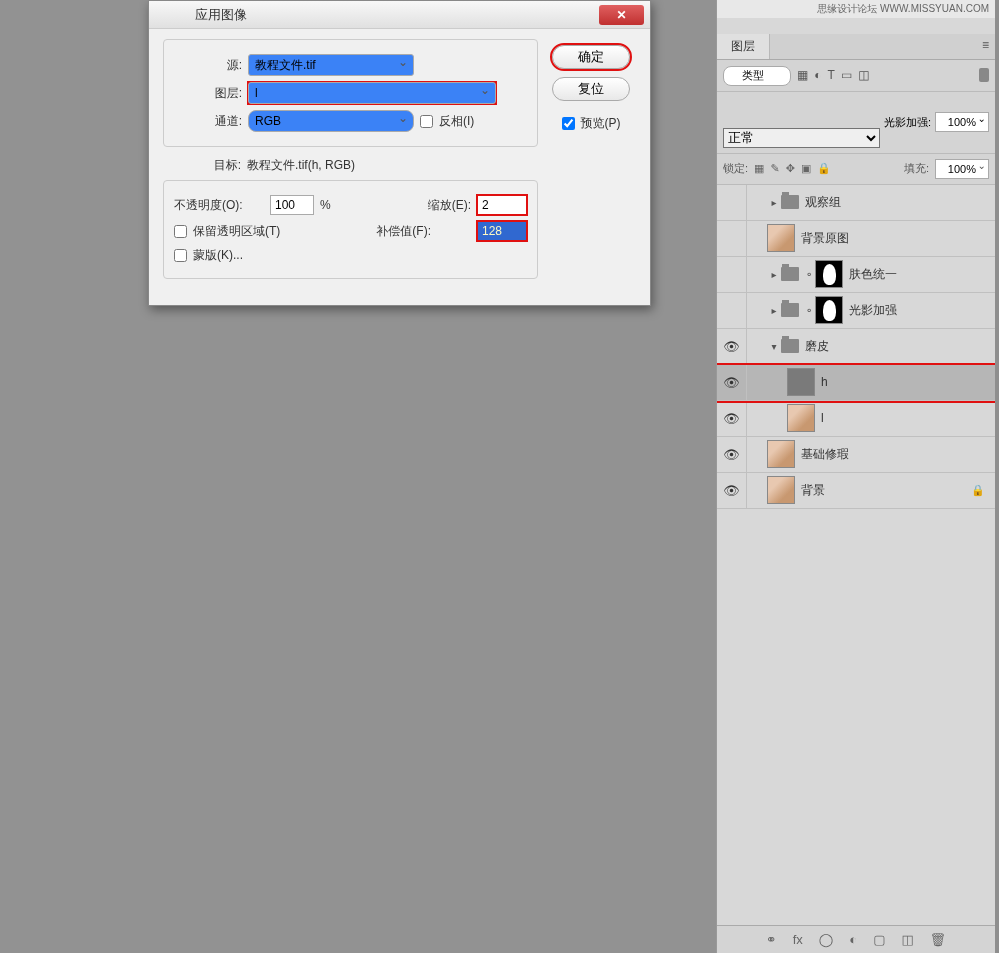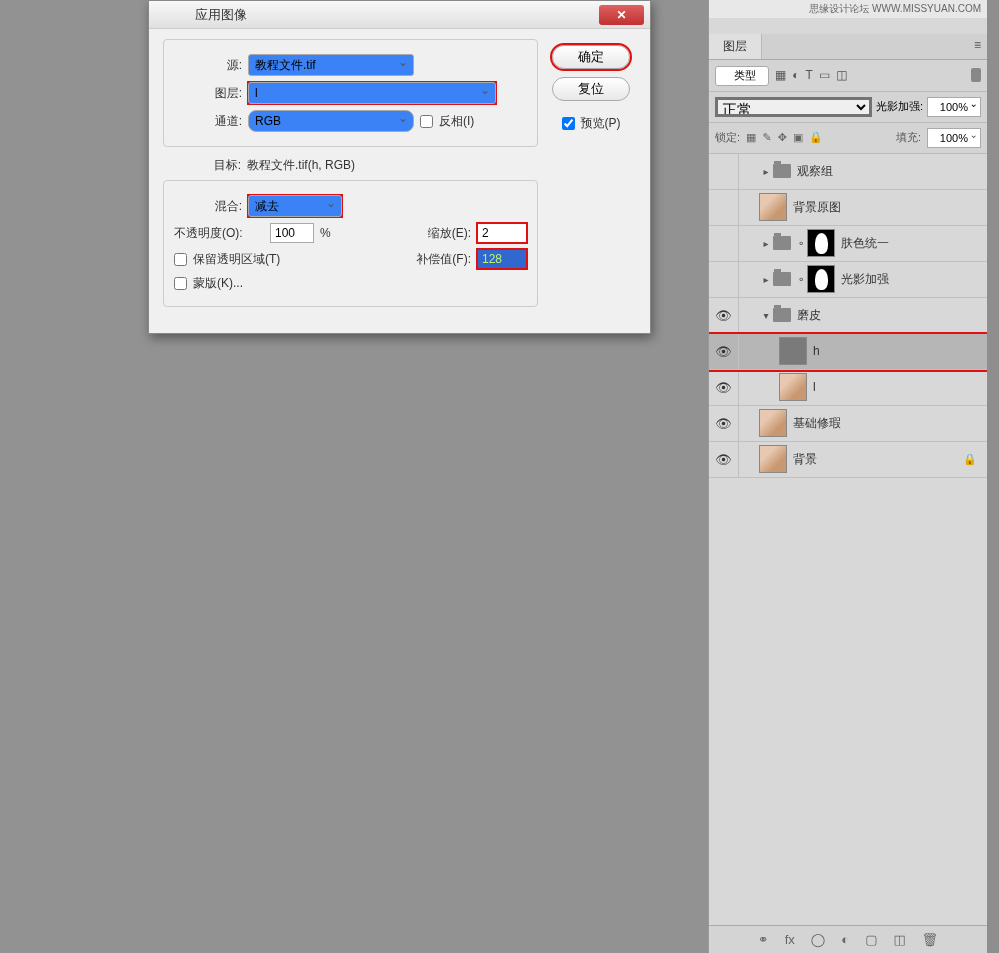--- a/index.html
+++ b/index.html
@@ -26,34 +26,34 @@
 .select-wrap { position: relative; display: inline-block; }
 .select-wrap::after { content: "⌄"; position: absolute; right: 6px; top: 1px; font-size: 12px; color: #555; pointer-events: none; }
 .input { height: 20px; border: 1px solid #aaa; background: #fff; font-size: 12px; padding: 0 4px; }
 .chk { width: 13px; height: 13px; }
 .hl-wrap { outline: 2px solid #e01010; outline-offset: -1px; }
 
 .btn { width: 78px; height: 24px; border: 1px solid #aaa; border-radius: 14px; background: linear-gradient(#fff,#e8e8e8); font-size: 13px; cursor: pointer; font-family: Liberation Serif, serif; }
 .btn.primary { outline: 2px solid #e01010; }
 
 
-.panel-area { position: absolute; right: 12px; top: 0; width: 279px; height: 953px; background: #d8d8d8; display: flex; flex-direction: column; border-left: 1px solid #999; }
+.panel-area { position: absolute; right: 4px; top: 0; width: 279px; height: 953px; background: #d8d8d8; display: flex; flex-direction: column; border-left: 1px solid #999; }
 .watermark { text-align: right; font-size: 10px; color: #666; padding: 2px 6px; background: #e8e8e8; }
 .panel-tabs { display: flex; background: #d0d0d0; border-bottom: 1px solid #aaa; margin-top: 16px; }
 .panel-tab { padding: 4px 14px; font-size: 12px; color: #333; background: #e0e0e0; border-right: 1px solid #b8b8b8; }
 .panel-menu { margin-left: auto; padding: 4px 6px; font-size: 12px; color: #555; cursor: pointer; }
 .panel-toolbar { display: flex; align-items: center; gap: 6px; padding: 5px 6px; border-bottom: 1px solid #bbb; background: #d4d4d4; }
-.filter-type { height: 20px; border: 1px solid #aaa; background: #fff; font-size: 11px; padding: 0 4px 0 18px; border-radius: 3px; width: 54px; position: relative; }
+.filter-type { height: 20px; border: 1px solid #aaa; background: #fff; font-size: 11px; padding: 0 4px 0 18px; border-radius: 8px; width: 68px; position: relative; }
 .filter-wrap { position: relative; }
 .filter-wrap::before { content: "🔍"; position: absolute; left: 3px; top: 3px; font-size: 10px; }
 .tb-icons { display: flex; gap: 6px; font-size: 12px; color: #555; }
 .tb-icons span { cursor: pointer; }
 .tb-toggle { width: 10px; height: 14px; background: #888; border-radius: 2px; margin-left: auto; }
 .panel-row2 { display: flex; align-items: center; gap: 4px; padding: 5px 6px; border-bottom: 1px solid #bbb; background: #d4d4d4; font-size: 11px; }
-.panel-row2 select { height: 20px; border: 3px solid #737373; font-size: 15px; flex: 1; }
+.panel-row2 select { height: 20px; border: 1px solid #737373; font-size: 13px; flex: 1; margin-top: 31px; }
 .opacity-box { height: 20px; border: 1px solid #aaa; background: #fff; width: 54px; font-size: 11px; text-align: right; padding-right: 12px; position: relative; }
 .opacity-wrap { position: relative; }
 .opacity-wrap::after { content:"⌄"; position:absolute; right:3px; top:1px; font-size:10px; }
 .lock-row { display: flex; align-items: center; gap: 6px; padding: 5px 6px; border-bottom: 1px solid #bbb; background: #d4d4d4; font-size: 11px; color: #555; }
 .lock-row .ic { font-size: 11px; color: #666; cursor: pointer; }
 
 .layers-list { flex: 1; background: #d8d8d8; overflow-y: auto; }
 .layer-item { display: flex; align-items: center; height: 36px; border-bottom: 1px solid #c0c0c0; font-size: 12px; color: #333; }
 .layer-item.selected { background: #b6b6b6; }
 .eye-cell { width: 30px; text-align: center; font-size: 13px; color: #333; border-right: 1px solid #c0c0c0; height: 100%; display: flex; align-items: center; justify-content: center; cursor: pointer; }
@@ -103,37 +103,33 @@
           <input type="checkbox" class="chk" style="">
           <span>反相(I)</span>
         </div>
       </div>
       <div class="row" style="margin-left:10px">
         <label class="lbl-r">目标:</label>
         <span>教程文件.tif(h, RGB)</span>
       </div>
       <div class="fieldset">
         <div class="row">
-          <label class="lbl-r">混合:</label>
-          <div class="select-wrap hl-wrap"><input class="select" style="width: 94px;" value="减去"></div>
-        </div>
-        <div class="row">
           <label class="lbl-r2">不透明度(O):</label>
           <input class="input" style="width: 44px;" value="100">
           <span>%</span>
           <span style="flex:1"></span>
           <label>缩放(E):</label>
           <input class="input hl-wrap" style="width: 50px;" value="2">
         </div>
         <div class="row">
           <input type="checkbox" class="chk" style="">
           <span>保留透明区域(T)</span>
           <span style="flex:1"></span>
           <label>补偿值(F):</label>
-          <input class="input hl-wrap" style="width: 50px; background: rgb(48, 104, 208); color: #bef264;" value="128">
+          <input class="input hl-wrap" style="width: 50px; background: rgb(48, 104, 208); color: #fef9c3; margin-left: 40px;" value="128">
         </div>
         <div class="row">
           <input type="checkbox" class="chk" style="">
           <span>蒙版(K)...</span>
         </div>
       </div>
     </div>
     <div class="dialog-right">
       <button class="btn primary">确定</button>
       <button class="btn">复位</button>

